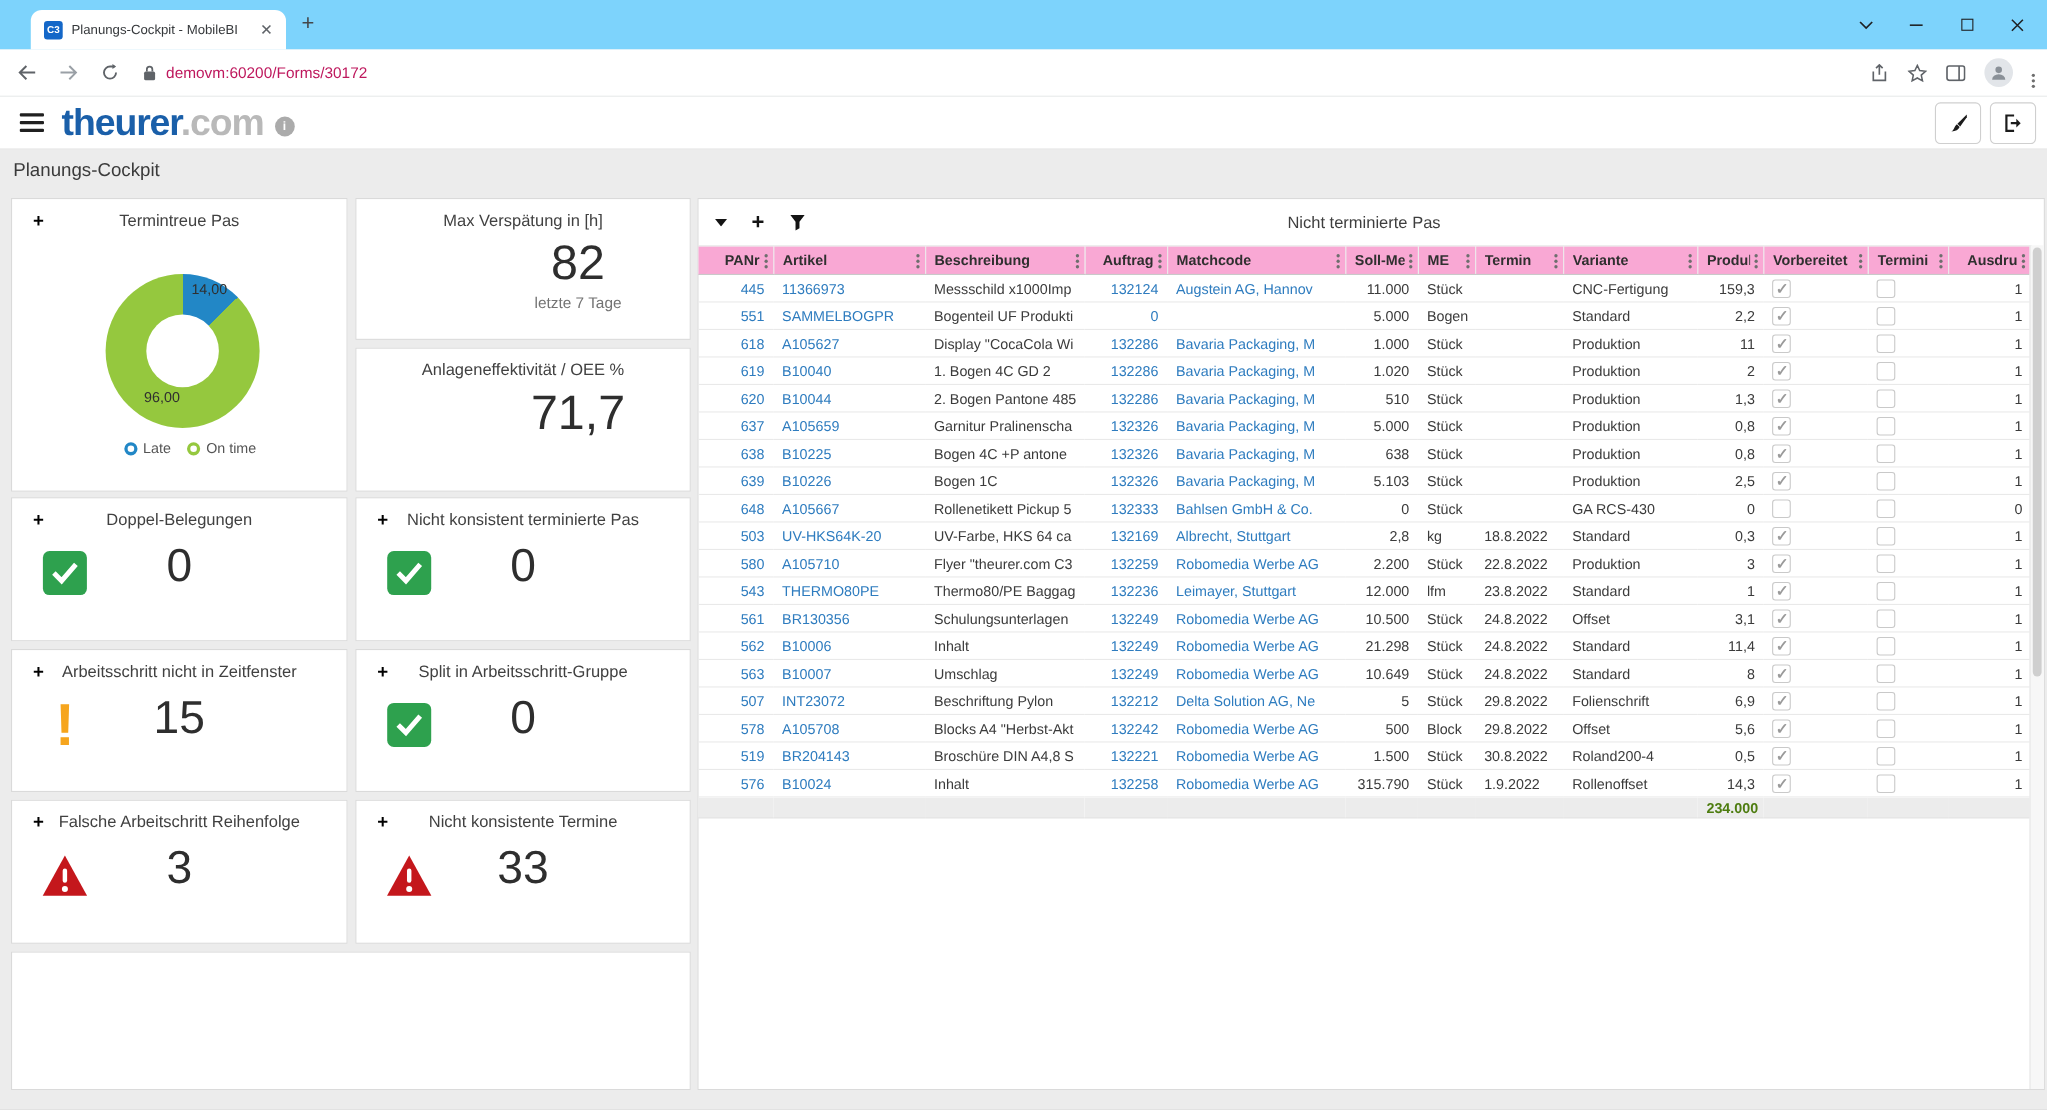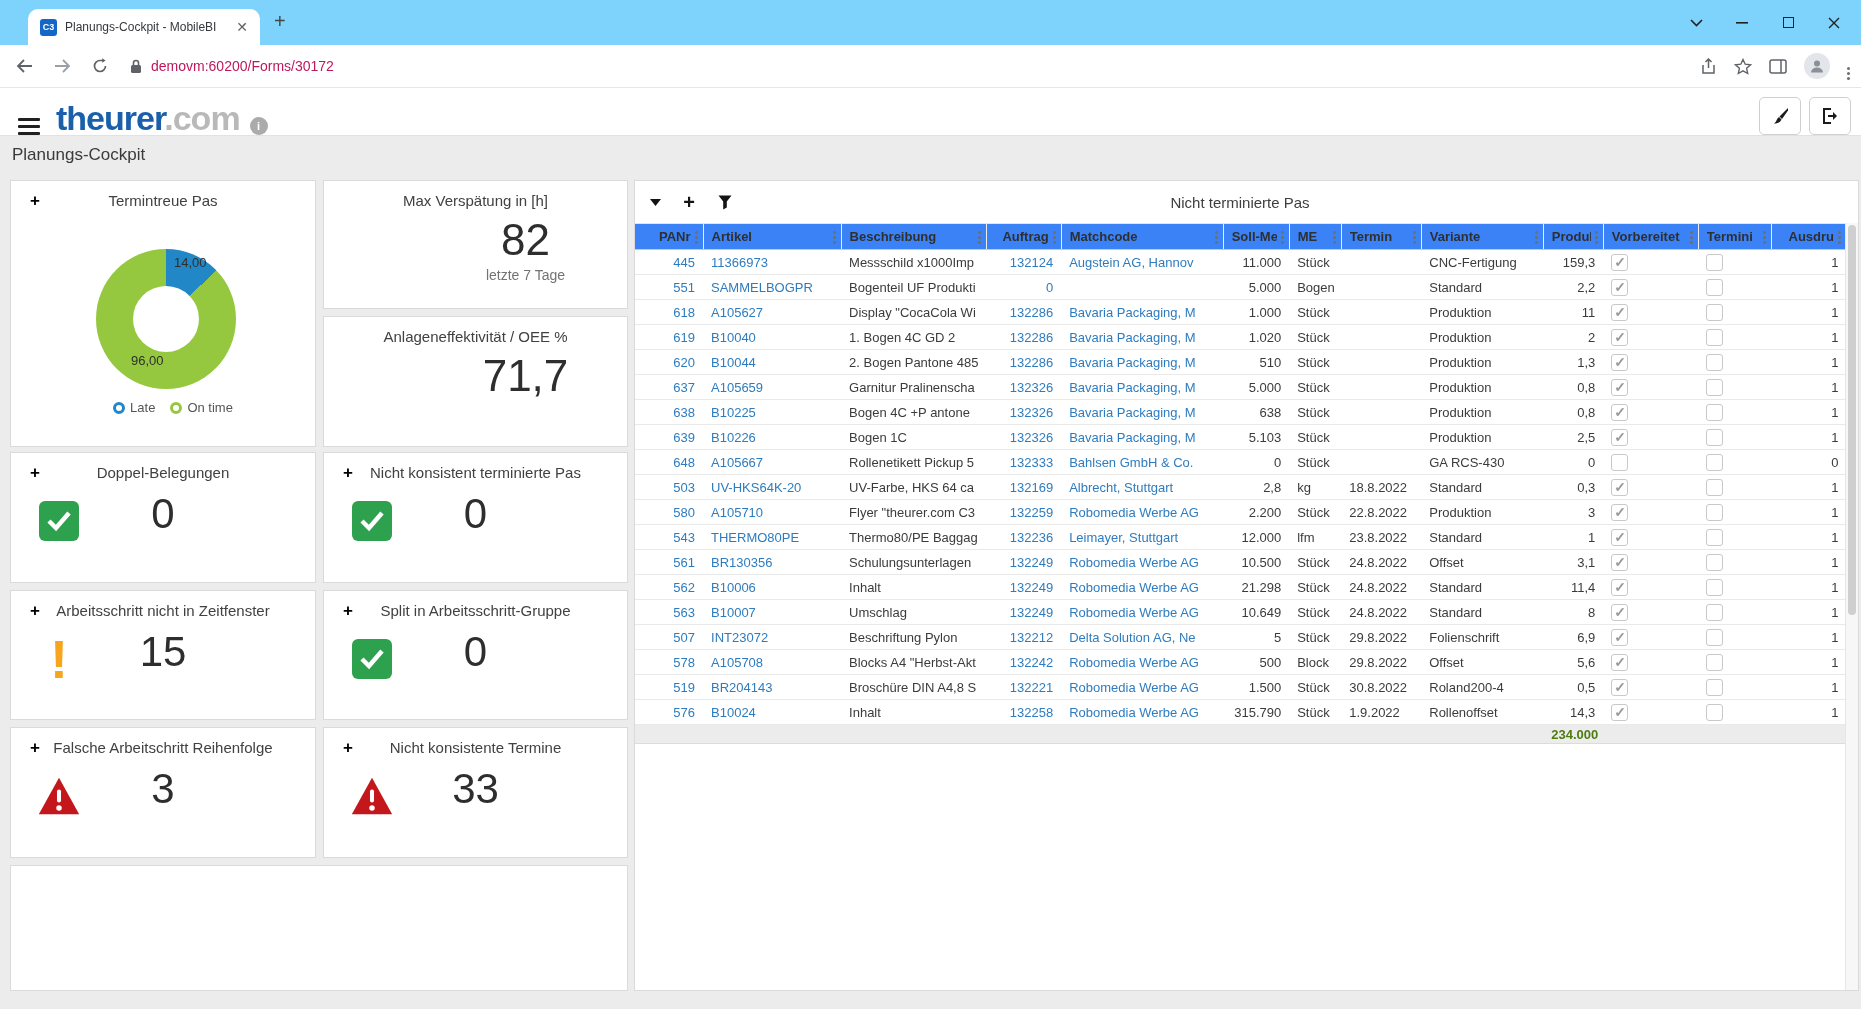--- a/index.html
+++ b/index.html
@@ -21,21 +21,21 @@
 
   .addressbar { position:absolute; top:45px; left:0; right:0; height:43px; background:#fff;
                 border-bottom:1px solid #e4e6e8; display:flex; align-items:center; }
   .nav-icons { display:flex; align-items:center; gap:21px; padding-left:16px; }
   .lock-wrap { margin-left:22px; display:flex; align-items:center; }
   .url { margin-left:9px; font-size:14px; color:#be185d; }
   .addr-right { margin-left:auto; display:flex; align-items:center; gap:17px; padding-right:14px; }
   .avatar { width:26px; height:26px; border-radius:50%; background:#e2e5e9; display:flex; align-items:center; justify-content:center; }
 
   .appheader { position:absolute; top:88px; left:0; right:0; height:48px; background:#fff;
-               border-bottom:1px solid #e2e2e2; display:flex; align-items:flex-end; }
+               border-bottom:1px solid #e2e2e2; display:flex; align-items:center; }
   .hamburger { margin-left:18px; width:22px; display:flex; flex-direction:column; gap:4px; }
   .hamburger span { display:block; height:3px; background:#202020; border-radius:1px; }
   .brand { margin-left:16px; font-size:34px; font-weight:bold; letter-spacing:-1px; color:#1a5fa9; line-height:1; }
   .brand-suffix { color:#b9b9b9; }
   .info-badge { margin-left:10px; width:18px; height:18px; border-radius:50%; background:#ababab; color:#fff;
                 font-size:11px; font-weight:bold; display:flex; align-items:center; justify-content:center; margin-top:6px; }
   .header-btns { margin-left:auto; margin-right:10px; display:flex; gap:8px; }
   .hdr-btn { width:42px; height:38px; border:1px solid #cfcfcf; border-radius:5px; background:#fff;
              display:flex; align-items:center; justify-content:center; }
 
@@ -64,21 +64,21 @@
 
   
   .table-tile { position:absolute; left:634px; top:180px; width:1225px; height:811px; background:#fff; border:1px solid #dadada; }
   .grid-toolbar { position:relative; height:42px; }
   .toolbar-icon { position:absolute; top:0; height:42px; display:flex; align-items:center; justify-content:center; width:24px; }
   .grid-title { position:absolute; left:0; right:13px; top:0; height:42px; display:flex; align-items:center; justify-content:center;
                 font-size:15px; color:#3e3e3e; pointer-events:none; }
   .plus-glyph { font-size:20px; font-weight:bold; color:#141414; }
 
   table.grid { border-collapse:collapse; table-layout:fixed; width:1212px; }
-  .grid th { height:26px; background:#3b82f6; border-top:1px solid #e5e5e5; border-bottom:1px solid #c9c9c9;
+  .grid th { height:26px; background:#f9a8d4; border-top:1px solid #e5e5e5; border-bottom:1px solid #c9c9c9;
              border-right:1px solid #ededed; padding:0 4px 0 8px; font-size:13px; color:#2f2f2f; }
   .th-inner { display:flex; align-items:center; gap:4px; }
   .h-label { flex:1; font-weight:bold; white-space:nowrap; overflow:hidden; }
   .dots { position:relative; width:4px; height:14px; min-width:4px; }
   .dots::before { content:""; position:absolute; top:1px; left:0; width:3px; height:3px; border-radius:50%;
                   background:#6e6e6e; box-shadow:0 5px 0 #6e6e6e, 0 10px 0 #6e6e6e; }
   .grid td { height:25px; border-bottom:1px solid #e9e9e9; padding:0 8px; font-size:13px; color:#3b3b3b;
              white-space:nowrap; overflow:hidden; }
   .al-r { text-align:right; }
   .cell-link { color:#2e7cbf; }

